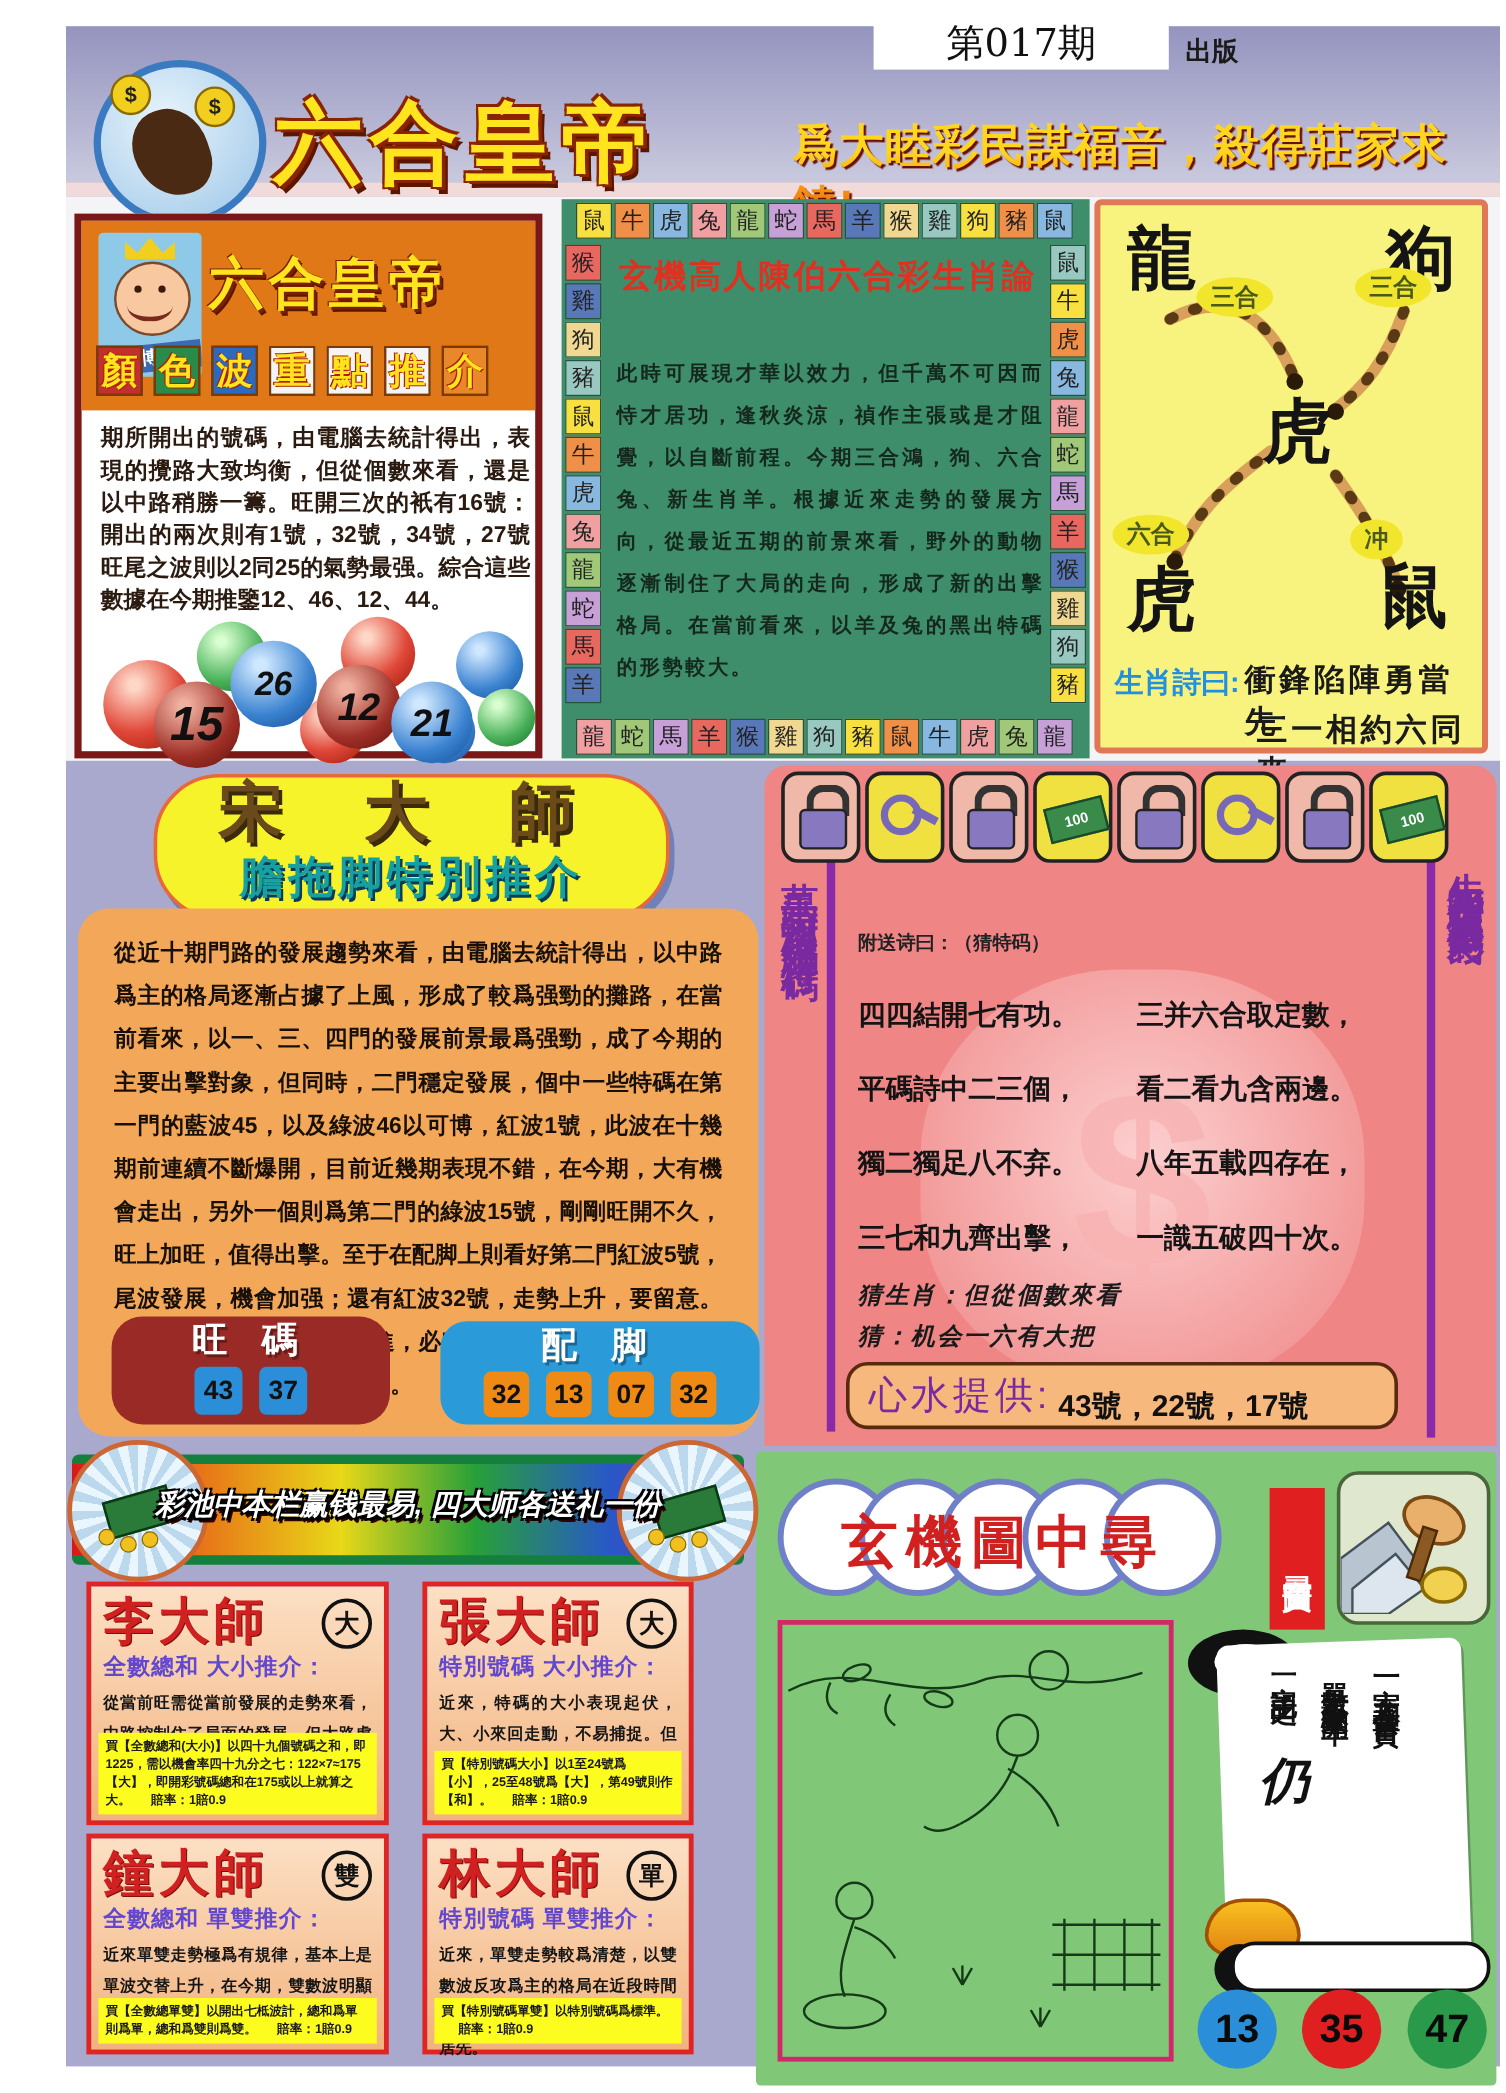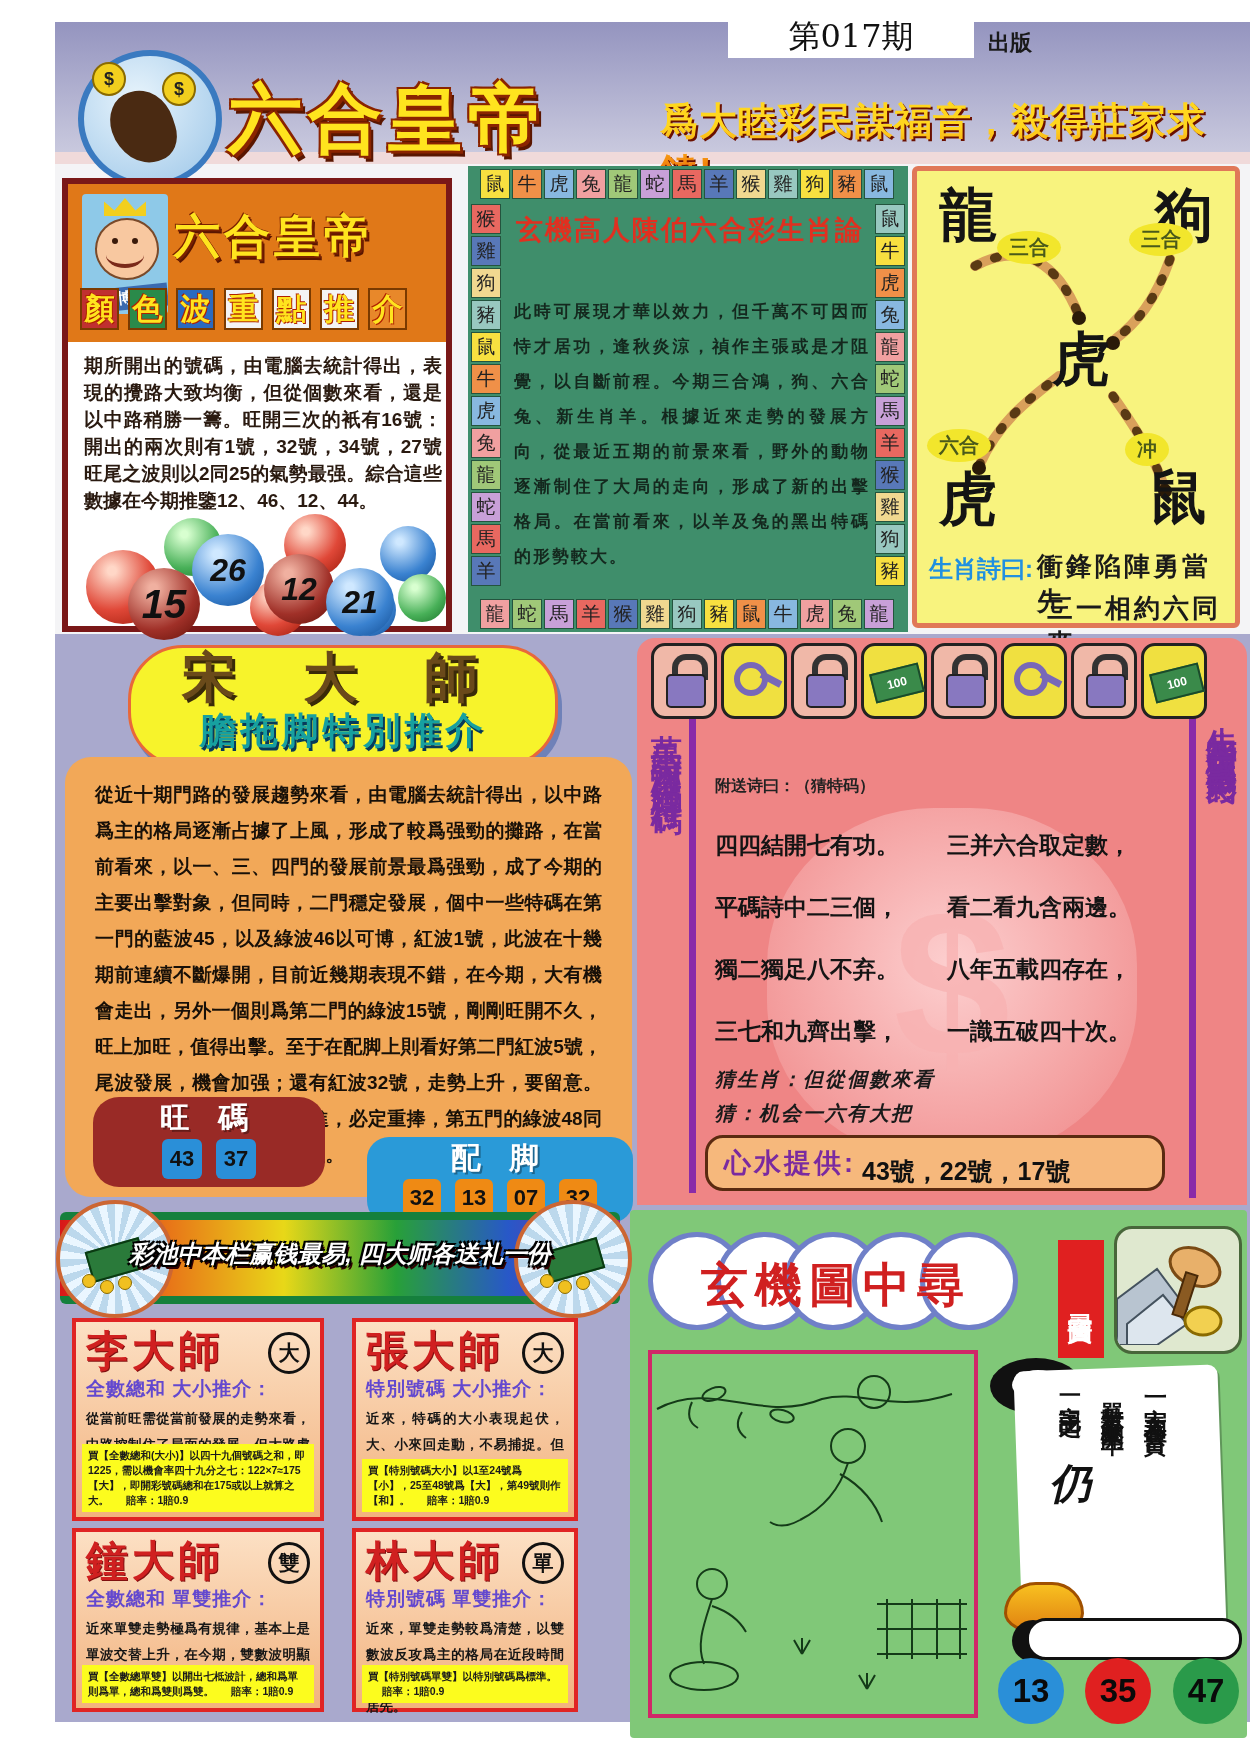--- a/index.html
+++ b/index.html
@@ -74,21 +74,21 @@
   .songpanel{left:65px;top:757px;width:567px;height:440px;background:#f2a858;border-radius:26px;}
   .songbody{position:absolute;left:30px;top:20px;width:507px;font-size:19px;font-weight:bold;line-height:36px;color:#181008;text-align:justify;}
   .hotbox{position:absolute;left:28px;top:340px;width:232px;height:90px;background:#992a26;border-radius:26px;text-align:center;}
   .hotbox .blabel,.feetbox .blabel{font-size:30px;font-weight:bold;color:#fff;letter-spacing:10px;line-height:42px;
         text-shadow:2px 2px 0 #00000055;}
   .numrow{display:flex;justify-content:center;gap:14px;}
   .sq{width:40px;height:40px;border-radius:6px;display:flex;align-items:center;justify-content:center;
         font-size:22px;font-weight:bold;color:#111;}
   .sq-blue{background:#2a8fd8;}
   .sq-orange{background:#ef8a14;}
-  .feetbox{position:absolute;left:302px;top:344px;width:266px;height:86px;background:#2a9ad8;border-radius:22px;text-align:center;margin-top:36px;}
+  .feetbox{position:absolute;left:302px;top:344px;width:266px;height:86px;background:#2a9ad8;border-radius:22px;text-align:center;}
   
   .zengpanel{left:637px;top:638px;width:610px;height:567px;background:#ef8585;border-radius:18px 18px 0 0;}
   .locktiles{position:absolute;left:14px;top:5px;display:flex;gap:4px;z-index:1;}
   .ltile{width:66px;height:76px;border-radius:14px;border:3px solid #222;box-sizing:border-box;position:relative;}
   .lt-pink{background:#f0b8a8;}
   .lt-yellow{background:#f0e040;}
   .shackle{position:absolute;left:18px;top:8px;width:24px;height:20px;border:6px solid #333;border-bottom:none;border-radius:14px 14px 0 0;}
   .lockbody{position:absolute;left:12px;top:28px;width:36px;height:30px;background:#8878c0;border:2px solid #222;border-radius:5px;}
   .keyhead{position:absolute;left:10px;top:16px;width:22px;height:22px;border:6px solid #7868b8;border-radius:50%;}
   .keystem{position:absolute;left:36px;top:30px;width:22px;height:7px;background:#7868b8;transform:rotate(28deg);}
@@ -103,21 +103,21 @@
   .vbar-right{position:absolute;left:552px;top:62px;width:7px;height:498px;background:#8a2aa8;}
   .vtext{writing-mode:vertical-rl;font-weight:bold;}
   .zengleft{position:absolute;left:8px;top:72px;height:485px;font-size:31px;color:#7a2aa0;letter-spacing:7px;}
   .zengright{position:absolute;left:563px;top:64px;height:498px;font-size:31px;color:#7a2aa0;letter-spacing:5px;}
   .zengintro{position:absolute;left:78px;top:138px;font-size:16px;font-weight:bold;color:#222;z-index:2;}
   .poemL{position:absolute;left:78px;width:220px;font-size:23px;font-weight:bold;color:#141414;z-index:2;}
   .poemR{position:absolute;left:310px;width:230px;font-size:23px;font-weight:bold;color:#141414;z-index:2;}
   .guess{position:absolute;left:78px;font-size:20px;font-weight:bold;font-style:italic;color:#1a1a1a;z-index:2;letter-spacing:2px;}
   .tipsbox{position:absolute;left:68px;top:497px;width:460px;height:56px;background:#f6b87c;border:3px solid #5a2a10;border-radius:18px;
         display:flex;align-items:center;padding-left:16px;box-sizing:border-box;z-index:2;}
-  .tipslabel{font-size:27px;font-weight:bold;color:#7a2aa0;letter-spacing:3px;}
+  .tipslabel{font-size:32px;font-weight:normal;color:#7a2aa0;letter-spacing:3px;}
   .tipsval{font-size:25px;font-weight:bold;color:#111;margin-left:6px;margin-top:16px;}
   
   .banner{left:60px;top:1212px;width:560px;height:92px;background:#15803d;border-radius:6px;}
   .rainbow{position:absolute;left:0;top:8px;width:100%;height:76px;
         background:linear-gradient(90deg,#d81818,#e87818,#e8d818,#28a038,#2858c8,#8828a0);}
   .bannertext{position:absolute;left:0;top:26px;width:100%;text-align:center;font-size:24px;font-weight:bold;font-style:italic;
         color:#fff;z-index:3;letter-spacing:0px;
         text-shadow:-2px -2px 0 #000,2px -2px 0 #000,-2px 2px 0 #000,2px 2px 0 #000,3px 4px 0 #300;}
   .moneycircle{position:absolute;top:-12px;width:110px;height:110px;border-radius:50%;border:4px solid #cc6633;z-index:2;
         background:repeating-conic-gradient(#eaf6ff 0 9deg,#bcd8ec 9deg 18deg);overflow:hidden;}
@@ -211,21 +211,21 @@
     <div class="cbody">期所開出的號碼，由電腦去統計得出，表現的攪路大致均衡，但從個數來看，還是以中路稍勝一籌。旺開三次的衹有16號：開出的兩次則有1號，32號，34號，27號 旺尾之波則以2同25的氣勢最强。綜合這些數據在今期推鑒12、46、12、44。</div>
     <div class="ballzone">
       <div class="ball b-red" style="left:18px;top:34px;width:74px;height:74px;"></div>
       <div class="ball b-green" style="left:96px;top:2px;width:58px;height:58px;"></div>
       <div class="ball b-red" style="left:216px;top:-2px;width:62px;height:62px;"></div>
       <div class="ball b-blue" style="left:312px;top:10px;width:56px;height:56px;"></div>
       <div class="ball b-green" style="left:330px;top:58px;width:48px;height:48px;"></div>
       <div class="ball b-red" style="left:182px;top:64px;width:56px;height:56px;"></div>
       <div class="ball b-blue" style="left:276px;top:68px;width:52px;height:52px;"></div>
       <div class="ball b-maroon" style="left:60px;top:52px;width:72px;height:72px;font-size:40px;">15</div>
-      <div class="ball b-blue" style="left:124px;top:18px;width:72px;height:72px;font-size:32px;">26</div>
+      <div class="ball b-blue" style="left:124px;top:18px;width:72px;height:72px;font-size:28px;">26</div>
       <div class="ball b-maroon" style="left:196px;top:38px;width:70px;height:70px;font-size:32px;">12</div>
       <div class="ball b-blue" style="left:258px;top:52px;width:68px;height:68px;font-size:32px;">21</div>
     </div>
   </div>
 
   <div class="abs zpanel">
     <div class="zrow" style="left:12px;top:3px;">
         <div class="ztile" style="background: rgb(248, 224, 64);">鼠</div>
         <div class="ztile" style="background: rgb(240, 144, 72);">牛</div>
         <div class="ztile" style="background: rgb(136, 184, 224);">虎</div>

